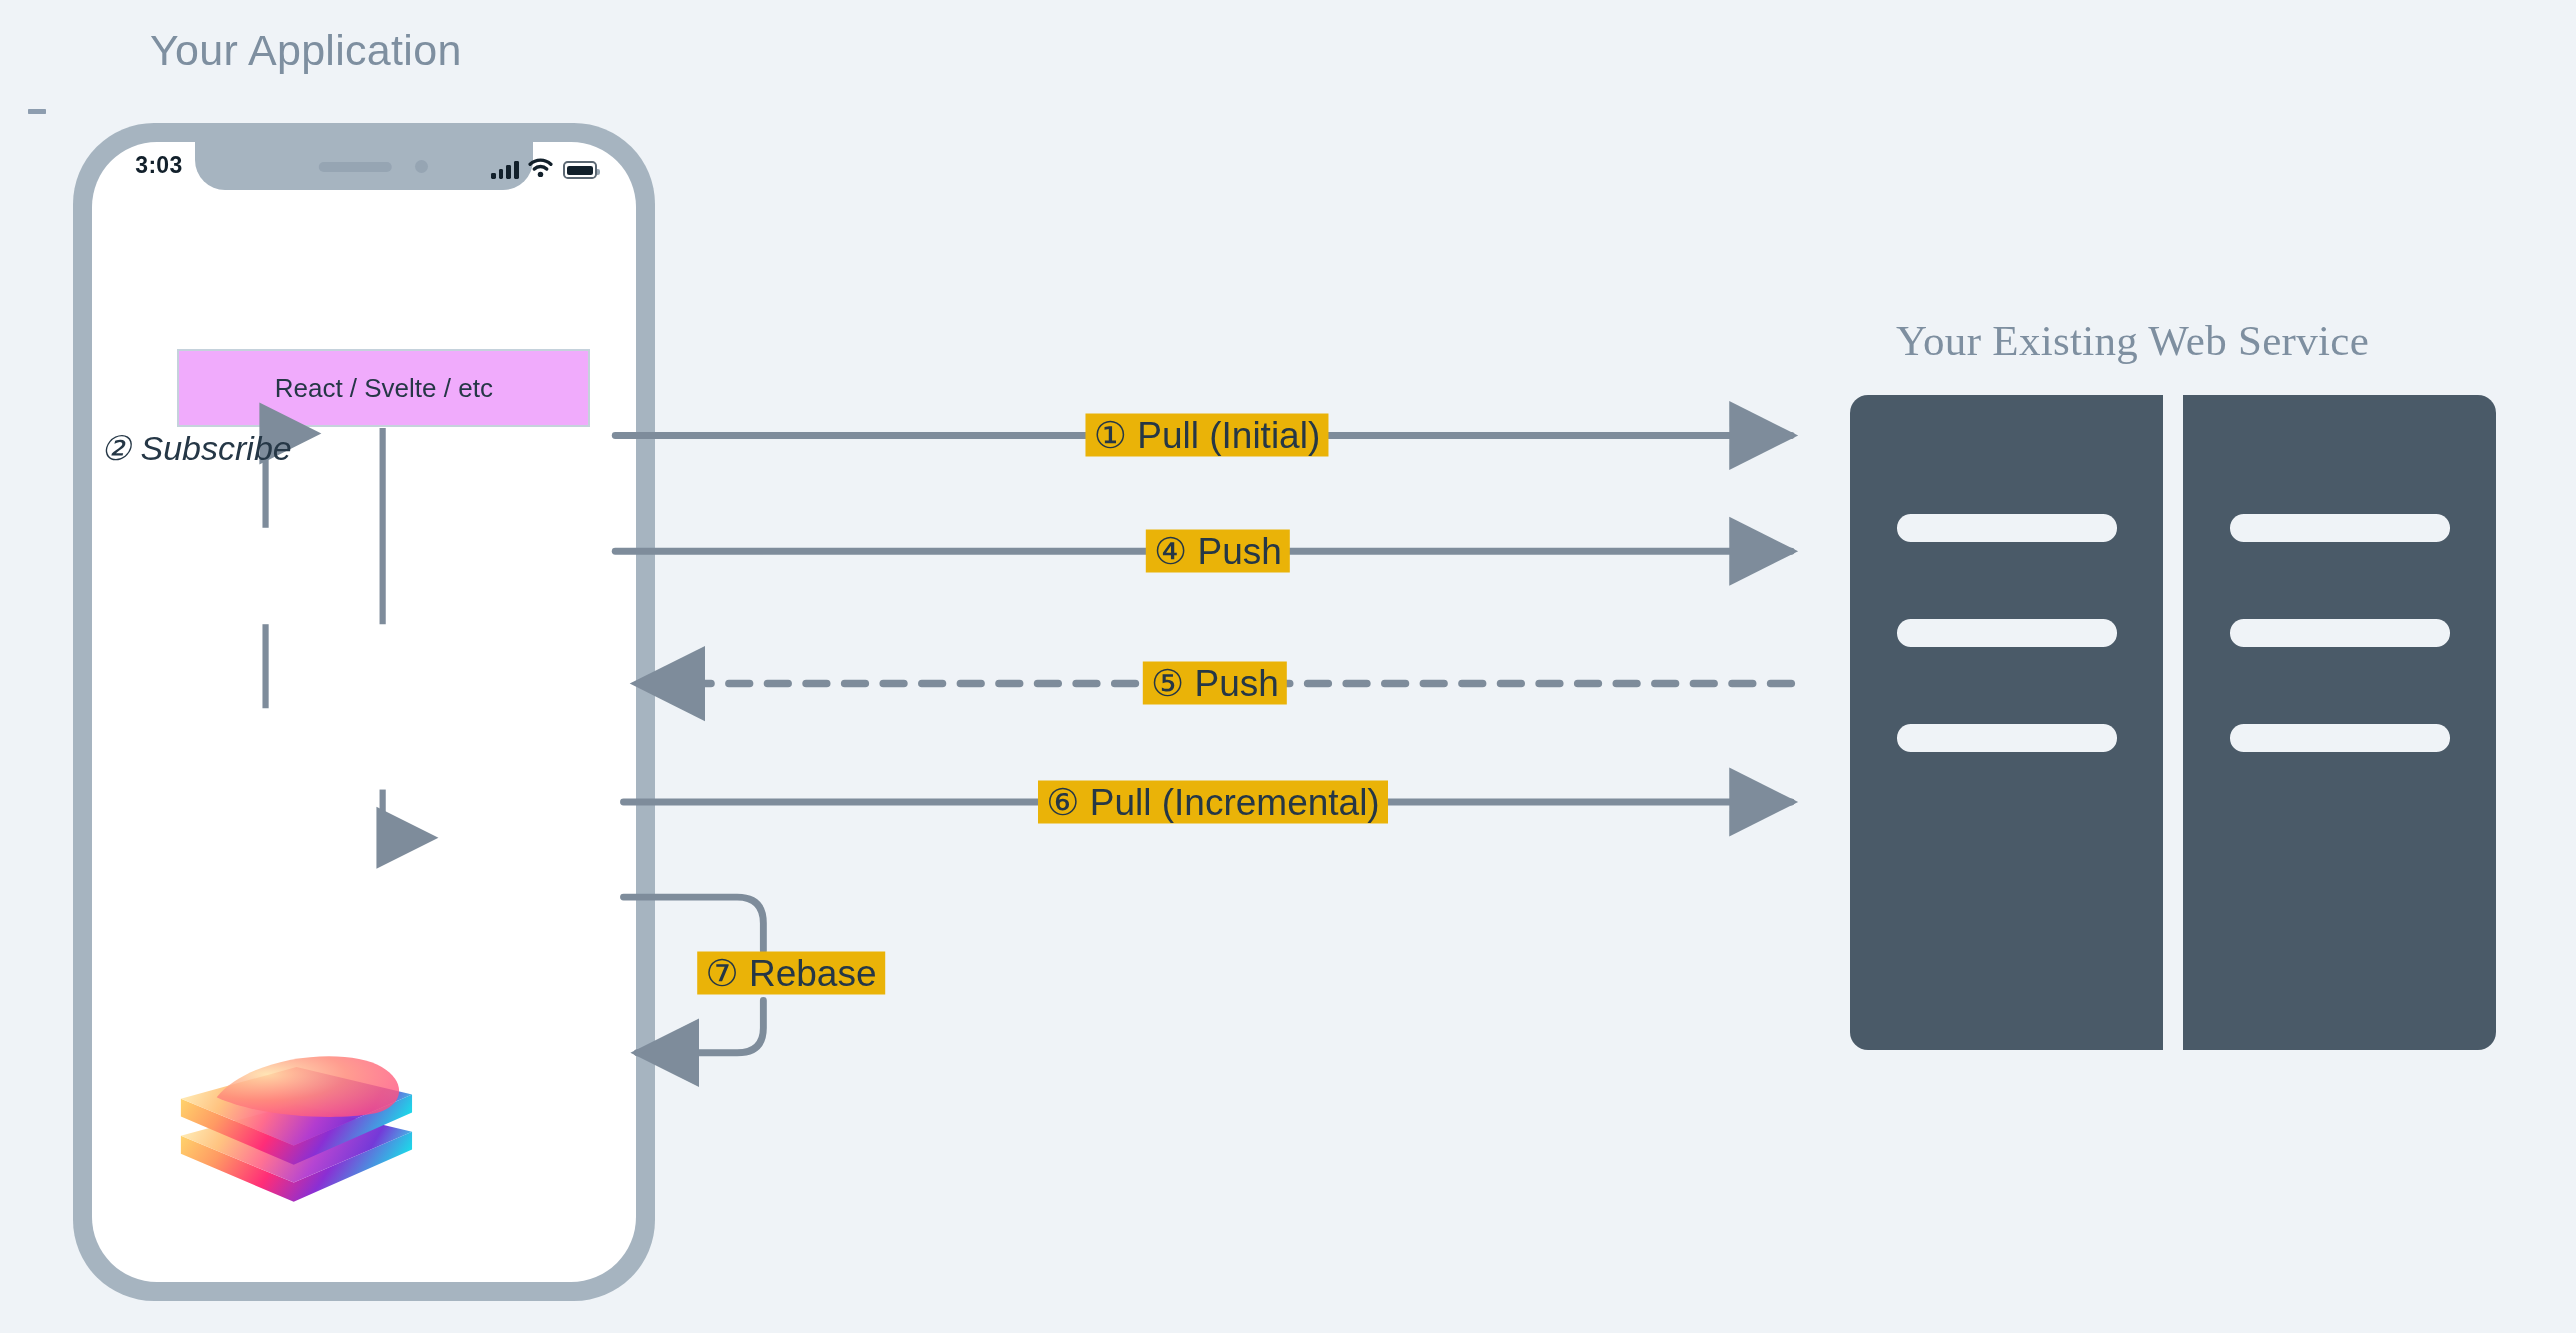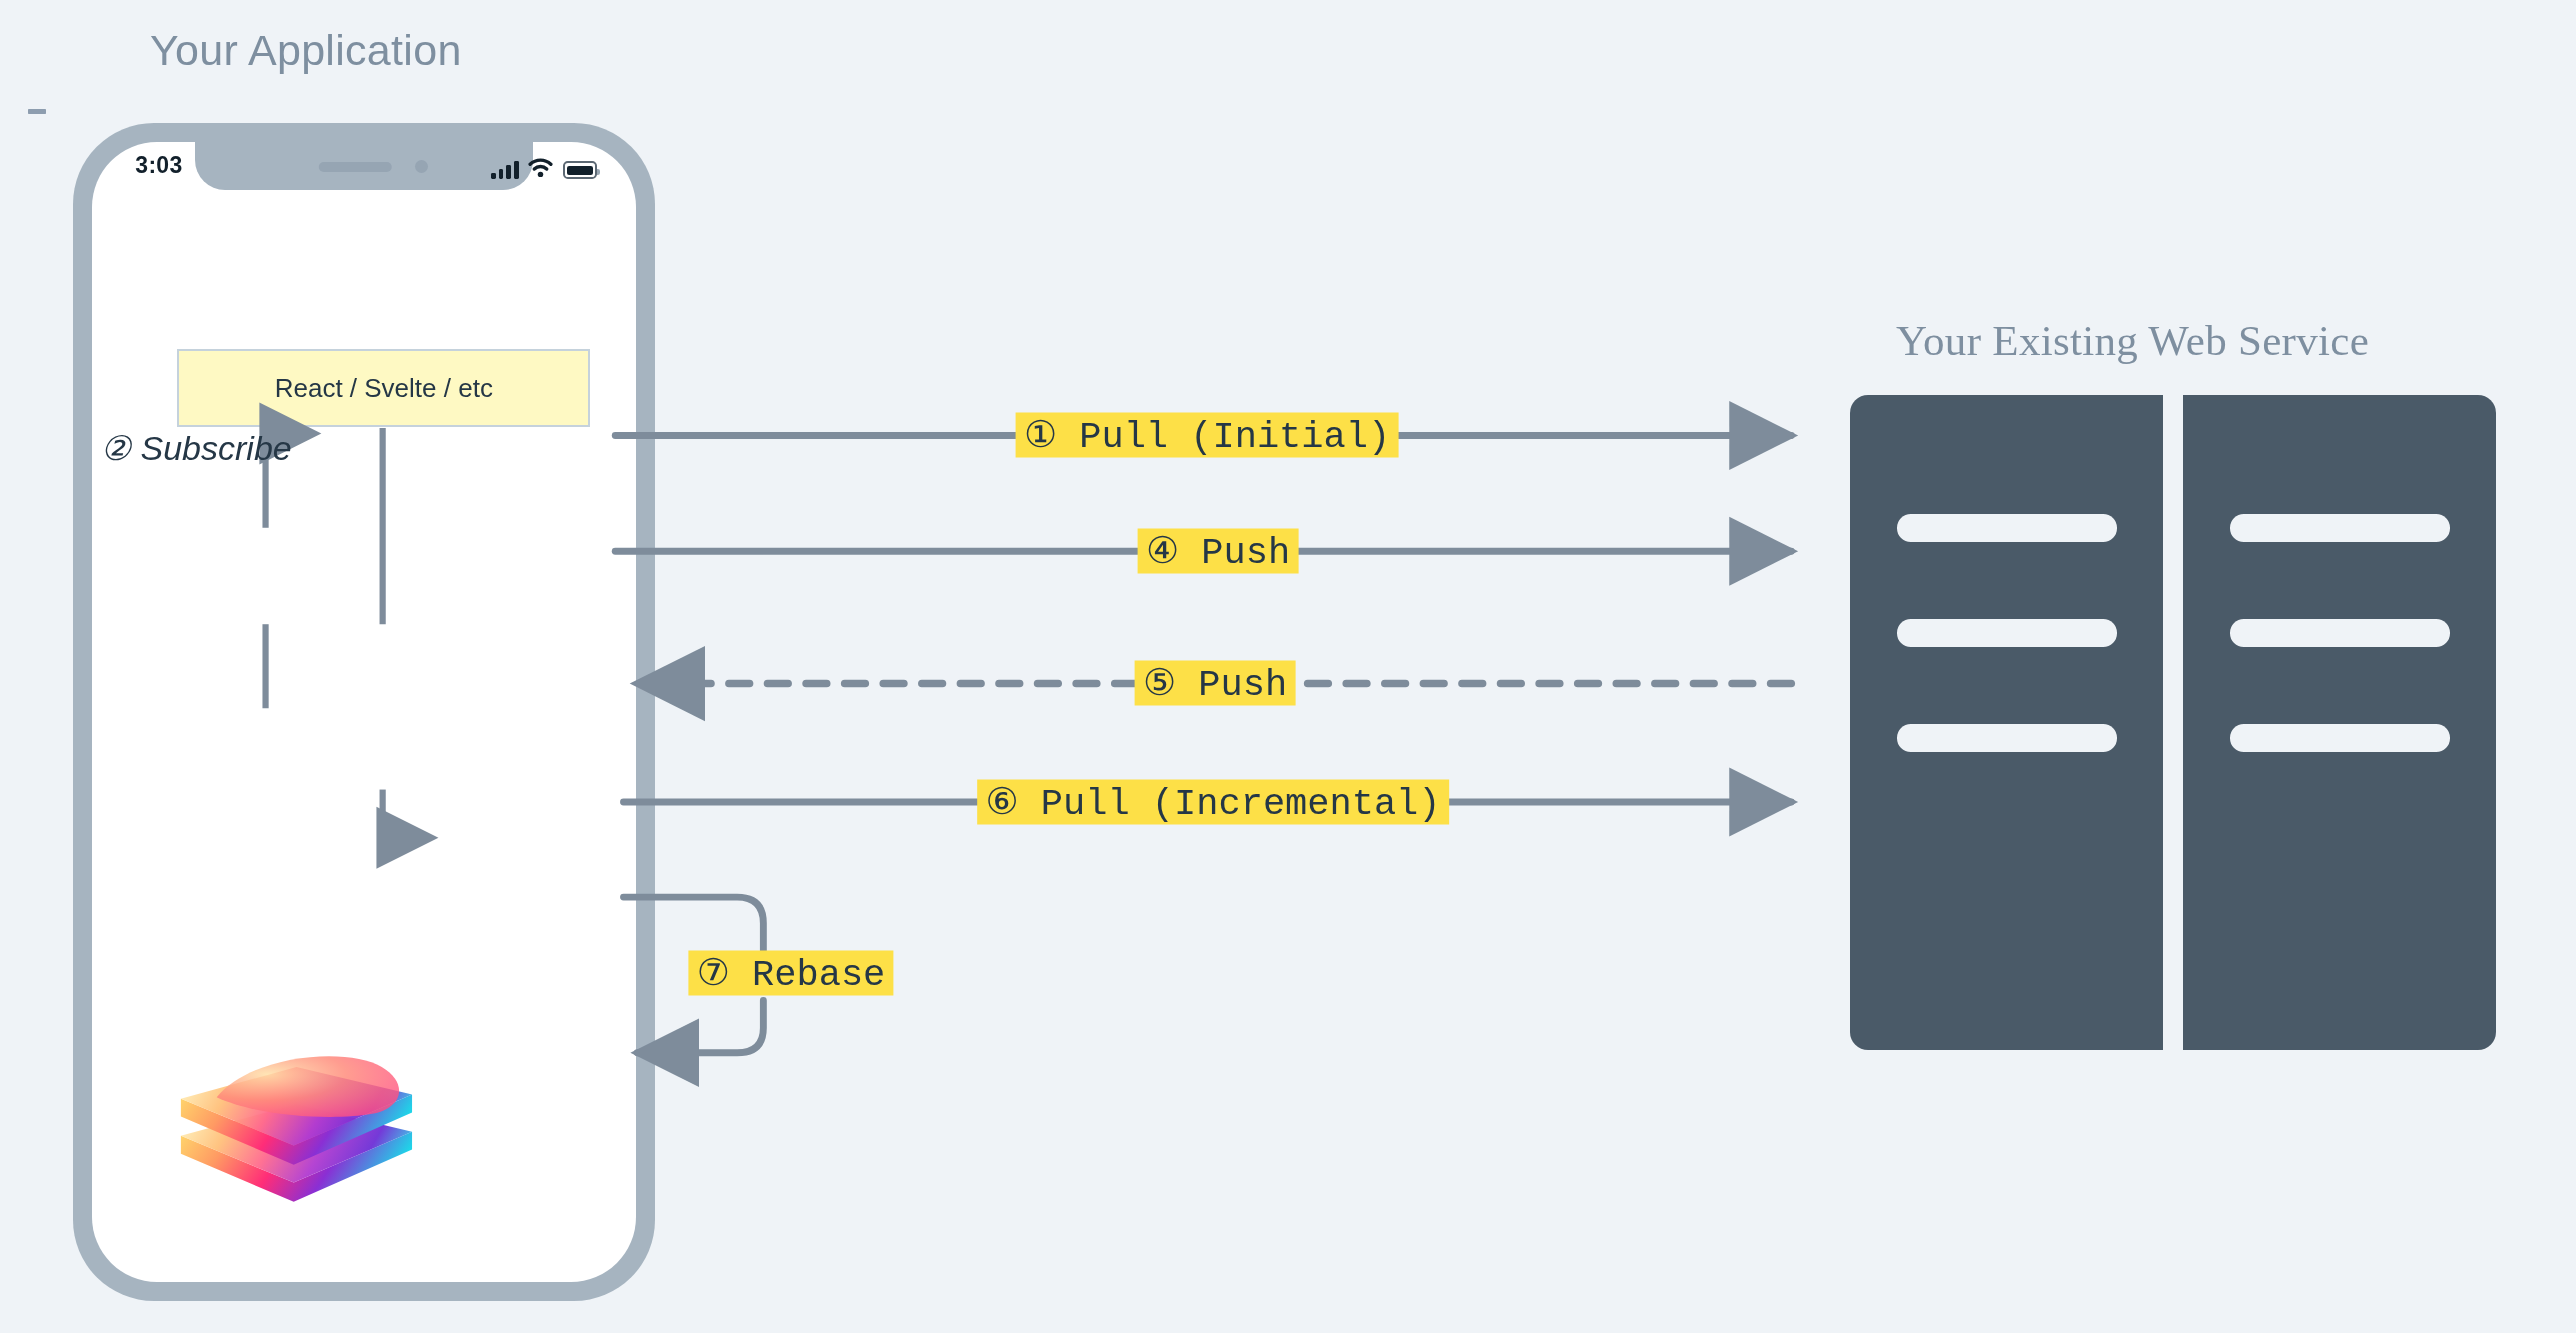--- a/index.html
+++ b/index.html
@@ -70,21 +70,21 @@
     width:34px;height:18px;border:2.1px solid #5c6873;border-radius:4.8px;
     padding:2.1px;box-sizing:border-box;position:relative;
   }
   .batt::before{content:"";position:absolute;inset:2.1px;background:#12202b;border-radius:2.1px;}
   .batt::after{content:"";position:absolute;right:-5.5px;top:5.5px;width:2.8px;height:6.2px;
     background:#9aa7b3;border-radius:0 2.1px 2.1px 0;}
 
   
   .fw-box{
     position:absolute;left:85px;top:207px;width:413px;height:78px;
-    border:2.1px solid #c5d2dc;background:#fef9c3;box-sizing:border-box;
+    border:2.1px solid #c5d2dc;background:#f0abfc;box-sizing:border-box;
     display:flex;align-items:center;justify-content:center;
     font-size:26px;color:#253746;
   }
 
   
   .phone-svg{position:absolute;left:0;top:0;width:100%;height:100%;pointer-events:none;}
 
   
   .inlabel{
     position:absolute;color:#253746;font-size:34px;line-height:1.16;white-space:nowrap;font-style:italic;
@@ -109,23 +109,22 @@
   .server .bar.b1{top:119px;}
   .server .bar.b2{top:224px;}
   .server .bar.b3{top:329px;}
 
   
   #flow-svg{position:absolute;left:0;top:0;width:2576px;height:1334px;pointer-events:none;}
 
   .flow-label{
     position:absolute;
     color:#253746;font-size:37px;white-space:nowrap;
-    background:#fde047;padding:0 8.3px;
+    background:#eab308;padding:0 8.3px;
     transform:translate(-50%,-50%);
-    font-family:Liberation Mono, monospace;
   }
   #flow-1{left:1207px;top:435px;}
   #flow-4{left:1218px;top:551px;}
   #flow-5{left:1215px;top:683px;}
   #flow-6{left:1213px;top:802px;}
   #flow-7{left:791px;top:973px;transform:translate(-50%,-50%);}
 </style>
 </head>
 <body>
 

